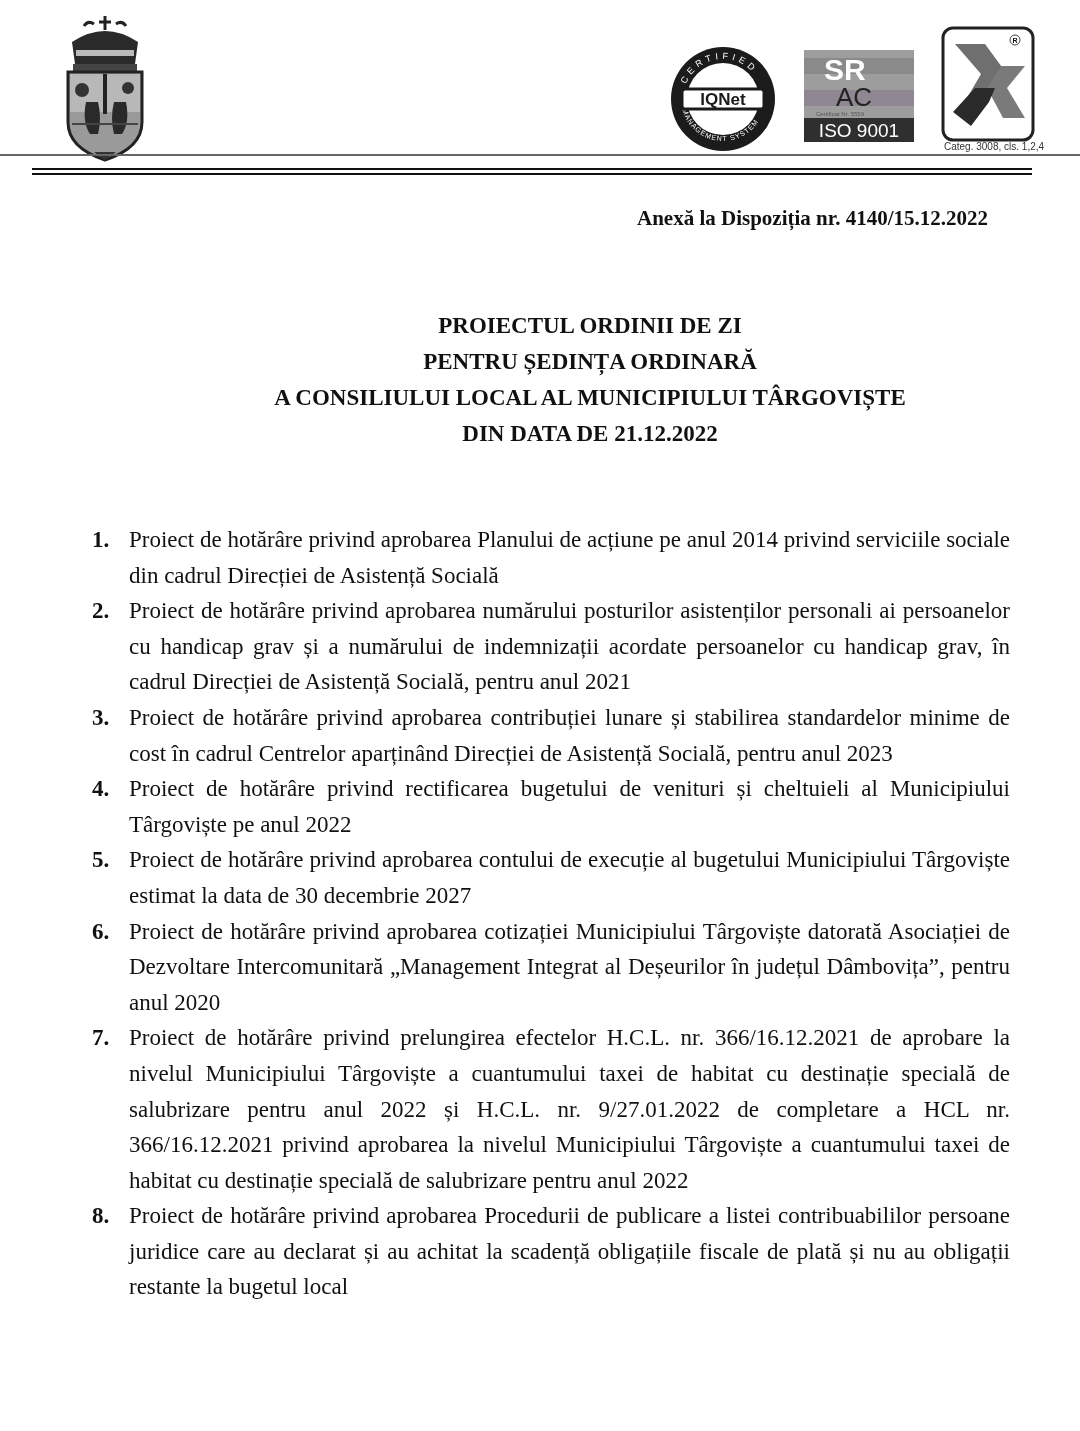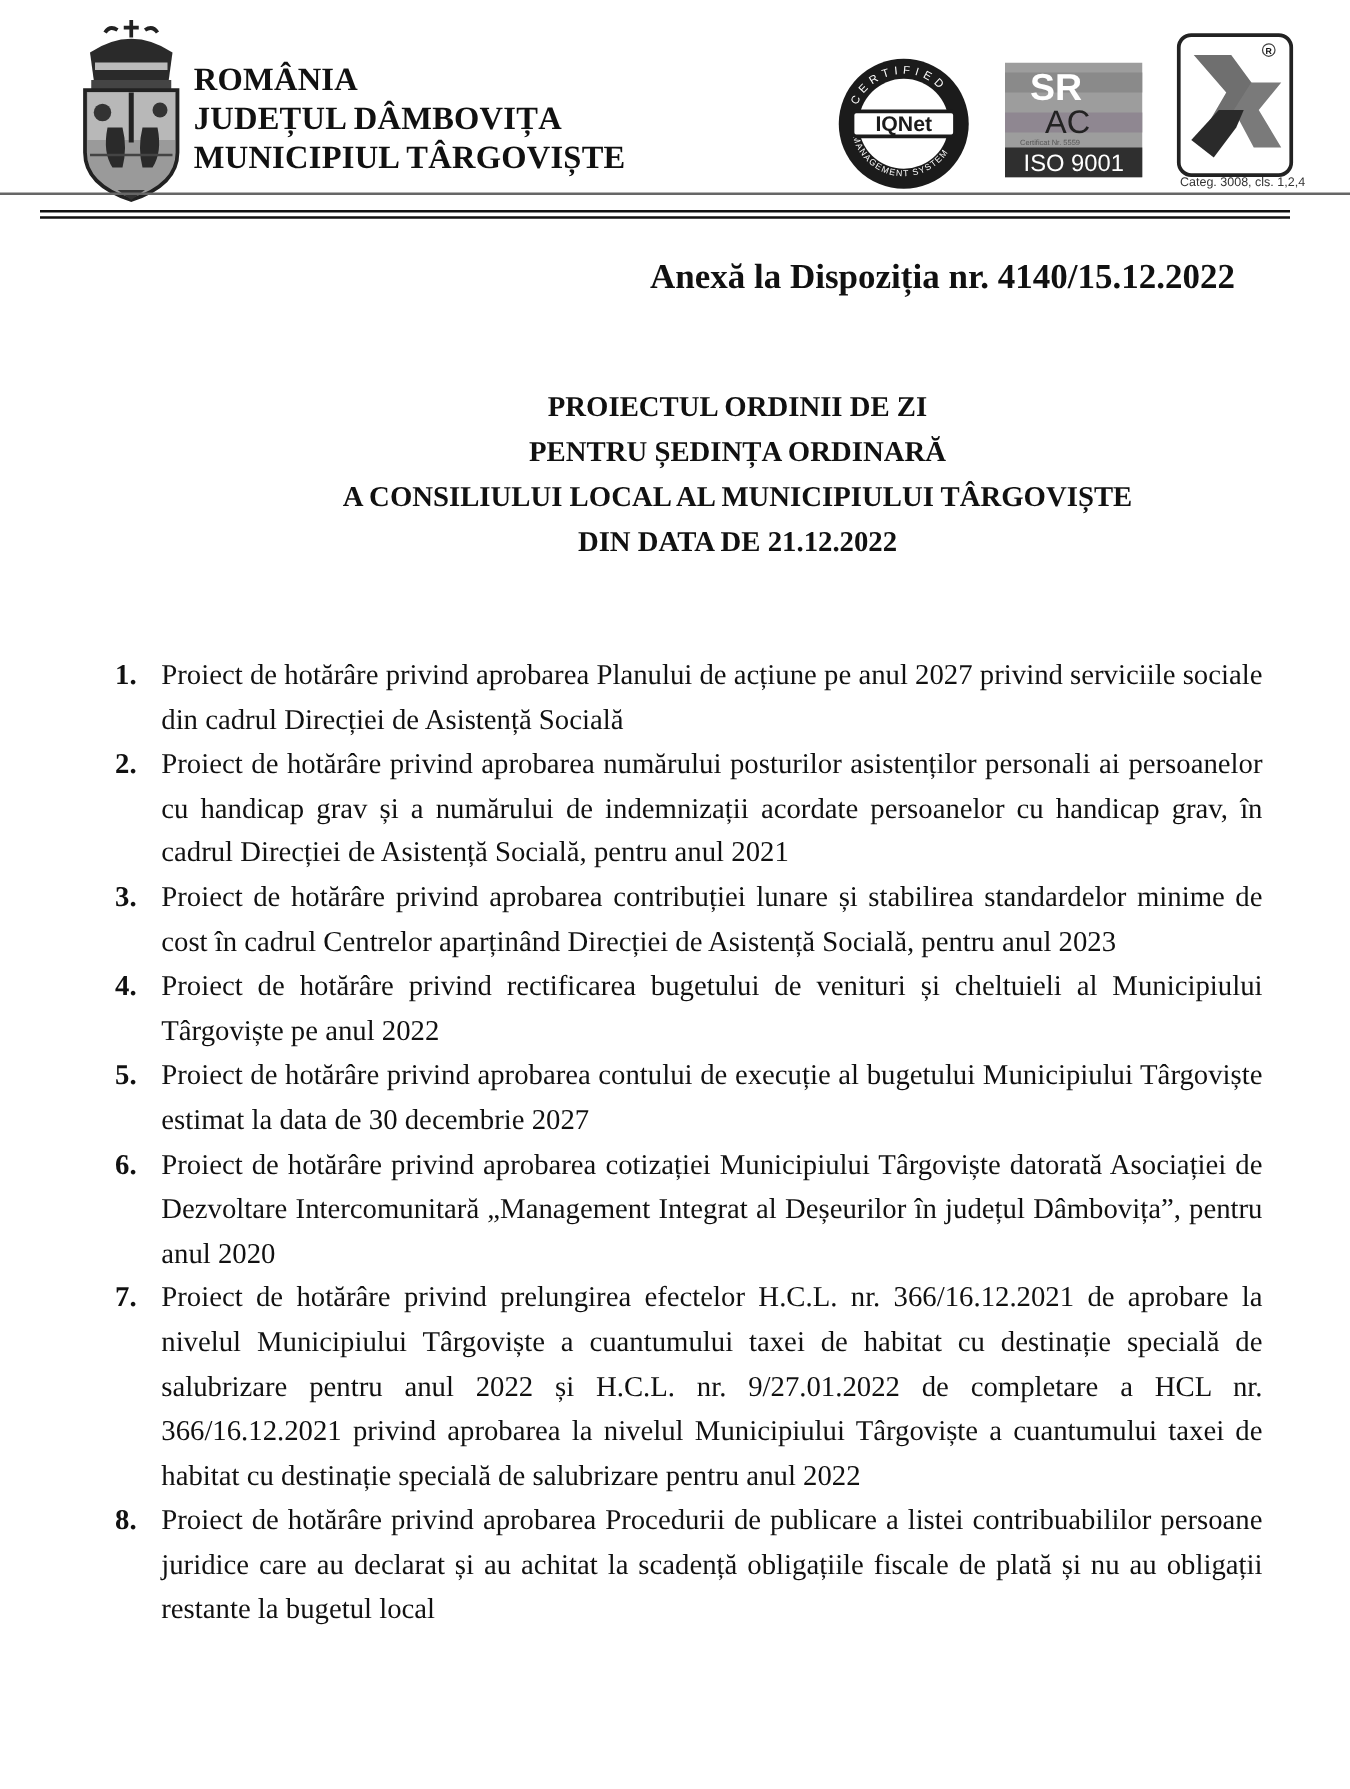--- a/index.html
+++ b/index.html
@@ -12,21 +12,21 @@
   .org-lines { position: absolute; left: 155px; top: 48px; font-weight: bold; font-size: 26px; line-height: 31px; letter-spacing: 0.2px; }
   .org-lines div { white-space: nowrap; }
   .logo-iqnet { position: absolute; left: 668px; top: 44px; width: 110px; height: 110px; }
   .logo-srac { position: absolute; left: 804px; top: 50px; width: 110px; height: 92px; }
   .logo-arr { position: absolute; left: 941px; top: 26px; width: 94px; height: 116px; }
   .categ { position: absolute; left: 944px; top: 141px; font-family: "Liberation Sans", sans-serif; font-size: 10px; color: #333; white-space: nowrap; }
   .rule-thin { position: absolute; left: 0; top: 154px; width: 1080px; height: 2px; background: #666; }
   .rule-double-1 { position: absolute; left: 32px; top: 168px; width: 1000px; height: 2px; background: #111; }
   .rule-double-2 { position: absolute; left: 32px; top: 173px; width: 1000px; height: 2px; background: #111; }
 
-  .annex { position: absolute; right: 92px; top: 206px; font-weight: bold; font-size: 28px; white-space: nowrap; }
+  .annex { position: absolute; right: 92px; top: 206px; font-weight: bold; font-size: 21px; white-space: nowrap; }
 
   .title-block { position: absolute; left: 0; top: 308px; width: 1180px; text-align: center; font-weight: bold; font-size: 23px; line-height: 36px; }
   .title-block div { white-space: nowrap; }
 
   .agenda { position: absolute; left: 92px; top: 522px; width: 918px; margin: 0; padding: 0; list-style: none; font-size: 23px; line-height: 35.6px; }
   .agenda li { position: relative; padding-left: 37px; text-align: justify; }
   .agenda .num { position: absolute; left: 0; top: 0; font-weight: bold; }
   .agenda .txt { display: block; }
 </style>
 </head>
@@ -41,25 +41,20 @@
     <rect x="9" y="50" width="64" height="8" fill="#444"></rect>
     <path d="M4 58 h74 v50 q0 26 -37 38 q-37 -12 -37 -38 z" fill="#9a9a9a" stroke="#222" stroke-width="3"></path>
     <rect x="6" y="60" width="70" height="38" fill="#b8b8b8"></rect>
     <circle cx="18" cy="76" r="7" fill="#333"></circle>
     <circle cx="64" cy="74" r="6" fill="#333"></circle>
     <path d="M41 60 v40" stroke="#222" stroke-width="4"></path>
     <path d="M22 88 q-4 20 4 32 h8 q4 -16 0 -32 z M50 88 q-4 16 0 32 h8 q8 -12 4 -32 z" fill="#2a2a2a"></path>
     <path d="M8 110 h66" stroke="#444" stroke-width="2"></path>
     <path d="M30 138 l11 8 l11 -8" fill="#333"></path>
   </svg>
-  <div class="org-lines">
-    <div>ROMÂNIA</div>
-    <div>JUDEȚUL DÂMBOVIȚA</div>
-    <div>MUNICIPIUL TÂRGOVIȘTE</div>
-  </div>
 
   <svg class="logo-iqnet" viewBox="0 0 110 110">
     <circle cx="55" cy="55" r="52" fill="#1b1b1b"></circle>
     <circle cx="55" cy="55" r="36" fill="#ffffff"></circle>
     <defs>
       <path id="arcTop" d="M15 55 a40 40 0 0 1 80 0"></path>
       <path id="arcBot" d="M13 55 a42 42 0 0 0 84 0"></path>
     </defs>
     <text font-family="Liberation Sans, sans-serif" font-size="9" fill="#fff" letter-spacing="4"><textPath href="#arcTop" startOffset="12%">CERTIFIED</textPath></text>
     <text font-family="Liberation Sans, sans-serif" font-size="7" fill="#fff" letter-spacing="1"><textPath href="#arcBot" startOffset="8%">MANAGEMENT SYSTEM</textPath></text>
@@ -98,21 +93,21 @@
 <div class="title-block">
   <div>PROIECTUL ORDINII DE ZI</div>
   <div>PENTRU ȘEDINȚA ORDINARĂ</div>
   <div>A CONSILIULUI LOCAL AL MUNICIPIULUI TÂRGOVIȘTE</div>
   <div>DIN DATA DE 21.12.2022</div>
 </div>
 
 <ol class="agenda">
   <li>
     <span class="num">1.</span>
-    <span class="txt">Proiect de hotărâre privind aprobarea Planului de acțiune pe anul 2027 privind serviciile sociale din cadrul Direcției de Asistență Socială</span>
+    <span class="txt">Proiect de hotărâre privind aprobarea Planului de acțiune pe anul 2014 privind serviciile sociale din cadrul Direcției de Asistență Socială</span>
   </li>
   <li>
     <span class="num">2.</span>
     <span class="txt">Proiect de hotărâre privind aprobarea numărului posturilor asistenților personali ai persoanelor cu handicap grav și a numărului de indemnizații acordate persoanelor cu handicap grav, în cadrul Direcției de Asistență Socială, pentru anul 2021</span>
   </li>
   <li>
     <span class="num">3.</span>
     <span class="txt">Proiect de hotărâre privind aprobarea contribuției lunare și stabilirea standardelor minime de cost în cadrul Centrelor aparținând Direcției de Asistență Socială, pentru anul 2023</span>
   </li>
   <li>

